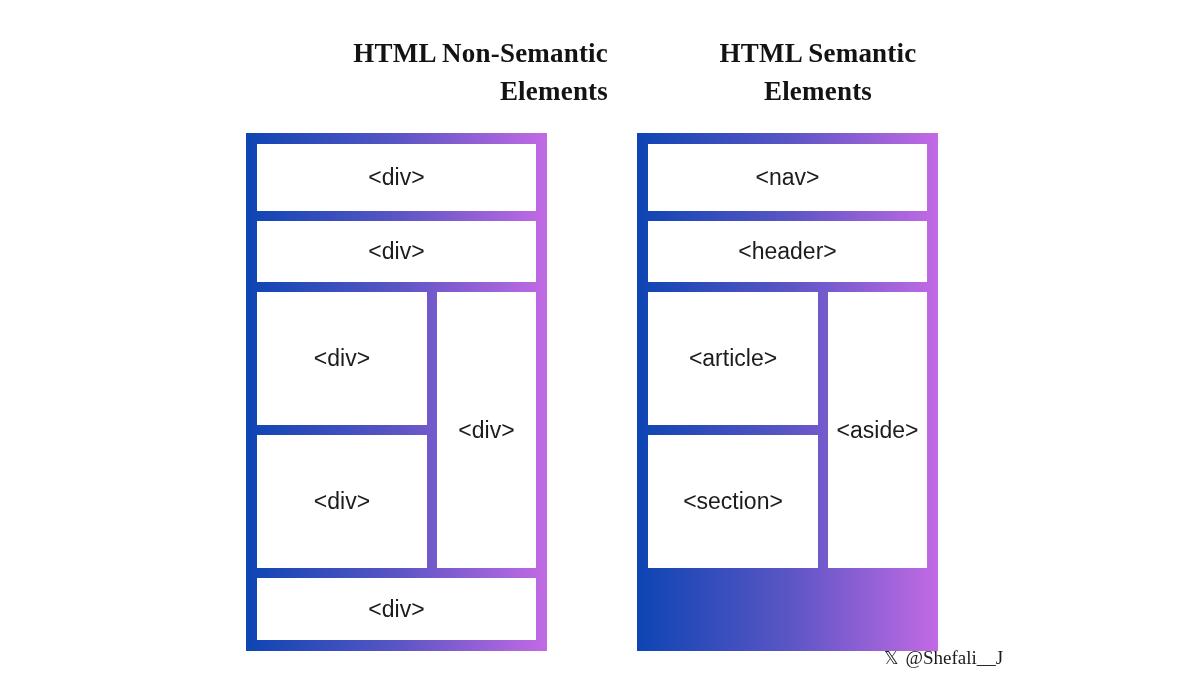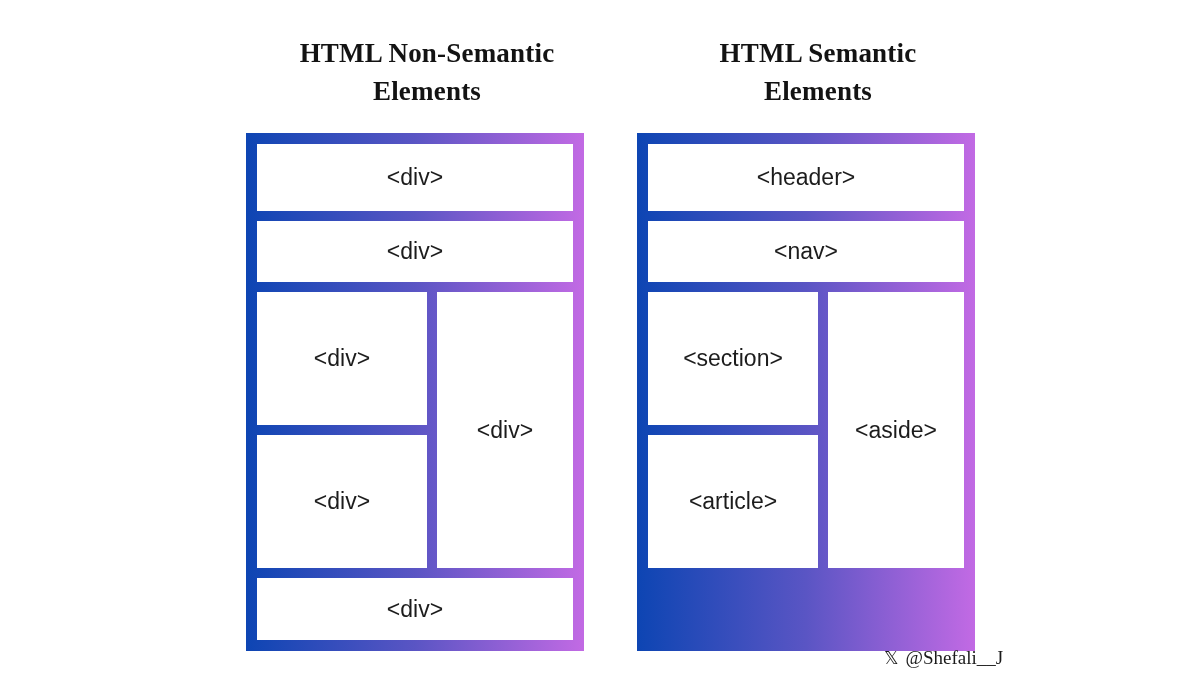--- a/index.html
+++ b/index.html
@@ -20,27 +20,27 @@
     top: 34px;
     width: 362px;
     text-align: center;
     font-family: "Liberation Serif", "DejaVu Serif", serif;
     font-weight: 700;
     font-size: 27px;
     line-height: 38px;
     color: #131313;
     letter-spacing: 0.2px;
   }
-  .panel-title.left  { left: 246px; }
+  .panel-title.left  { left: 246px; text-align: right; }
   .panel-title.right { left: 637px; text-align: center; }
 
   .frame {
     position: absolute;
     top: 133px;
-    width: 338px;
+    width: 301px;
     height: 518px;
     box-sizing: border-box;
     padding: 11px;
     background: linear-gradient(90deg, #0d45b3 0%, #5a55c4 50%, #c26ae4 100%);
     display: grid;
     grid-template-rows: 67px 61px 1fr 62px;
     gap: 10px;
   }
   .frame.left  { left: 246px; }
   .frame.right { left: 637px; }
@@ -102,26 +102,26 @@
       <div class="middle-left-col">
         <div class="box">&lt;div&gt;</div>
         <div class="box">&lt;div&gt;</div>
       </div>
       <div class="box">&lt;div&gt;</div>
     </div>
     <div class="box">&lt;div&gt;</div>
   </div>
 
   <div class="frame right">
+    <div class="box">&lt;nav&gt;</div>
     <div class="box">&lt;header&gt;</div>
-    <div class="box">&lt;nav&gt;</div>
     <div class="middle-row">
       <div class="middle-left-col">
+        <div class="box">&lt;article&gt;</div>
         <div class="box">&lt;section&gt;</div>
-        <div class="box">&lt;article&gt;</div>
       </div>
       <div class="box">&lt;aside&gt;</div>
     </div>
   </div>
 
   <div class="watermark">
     <span class="x-logo">𝕏</span>
     <span>@Shefali__J</span>
   </div>
 

